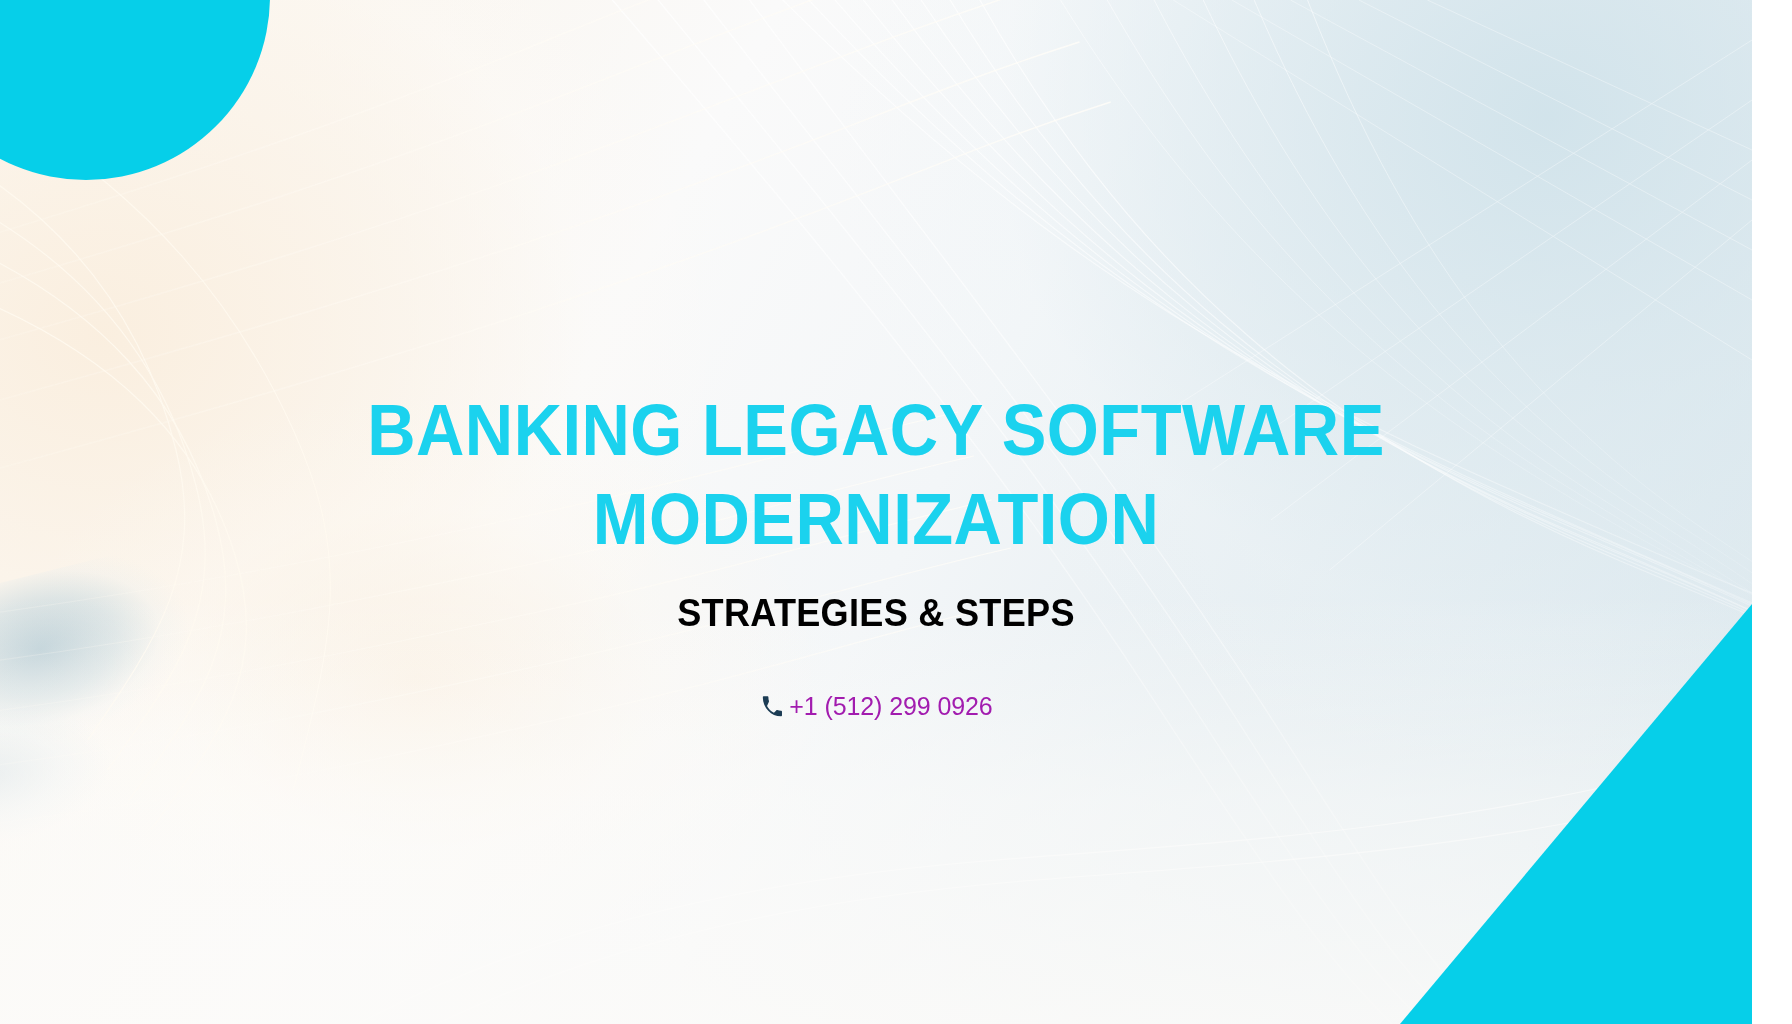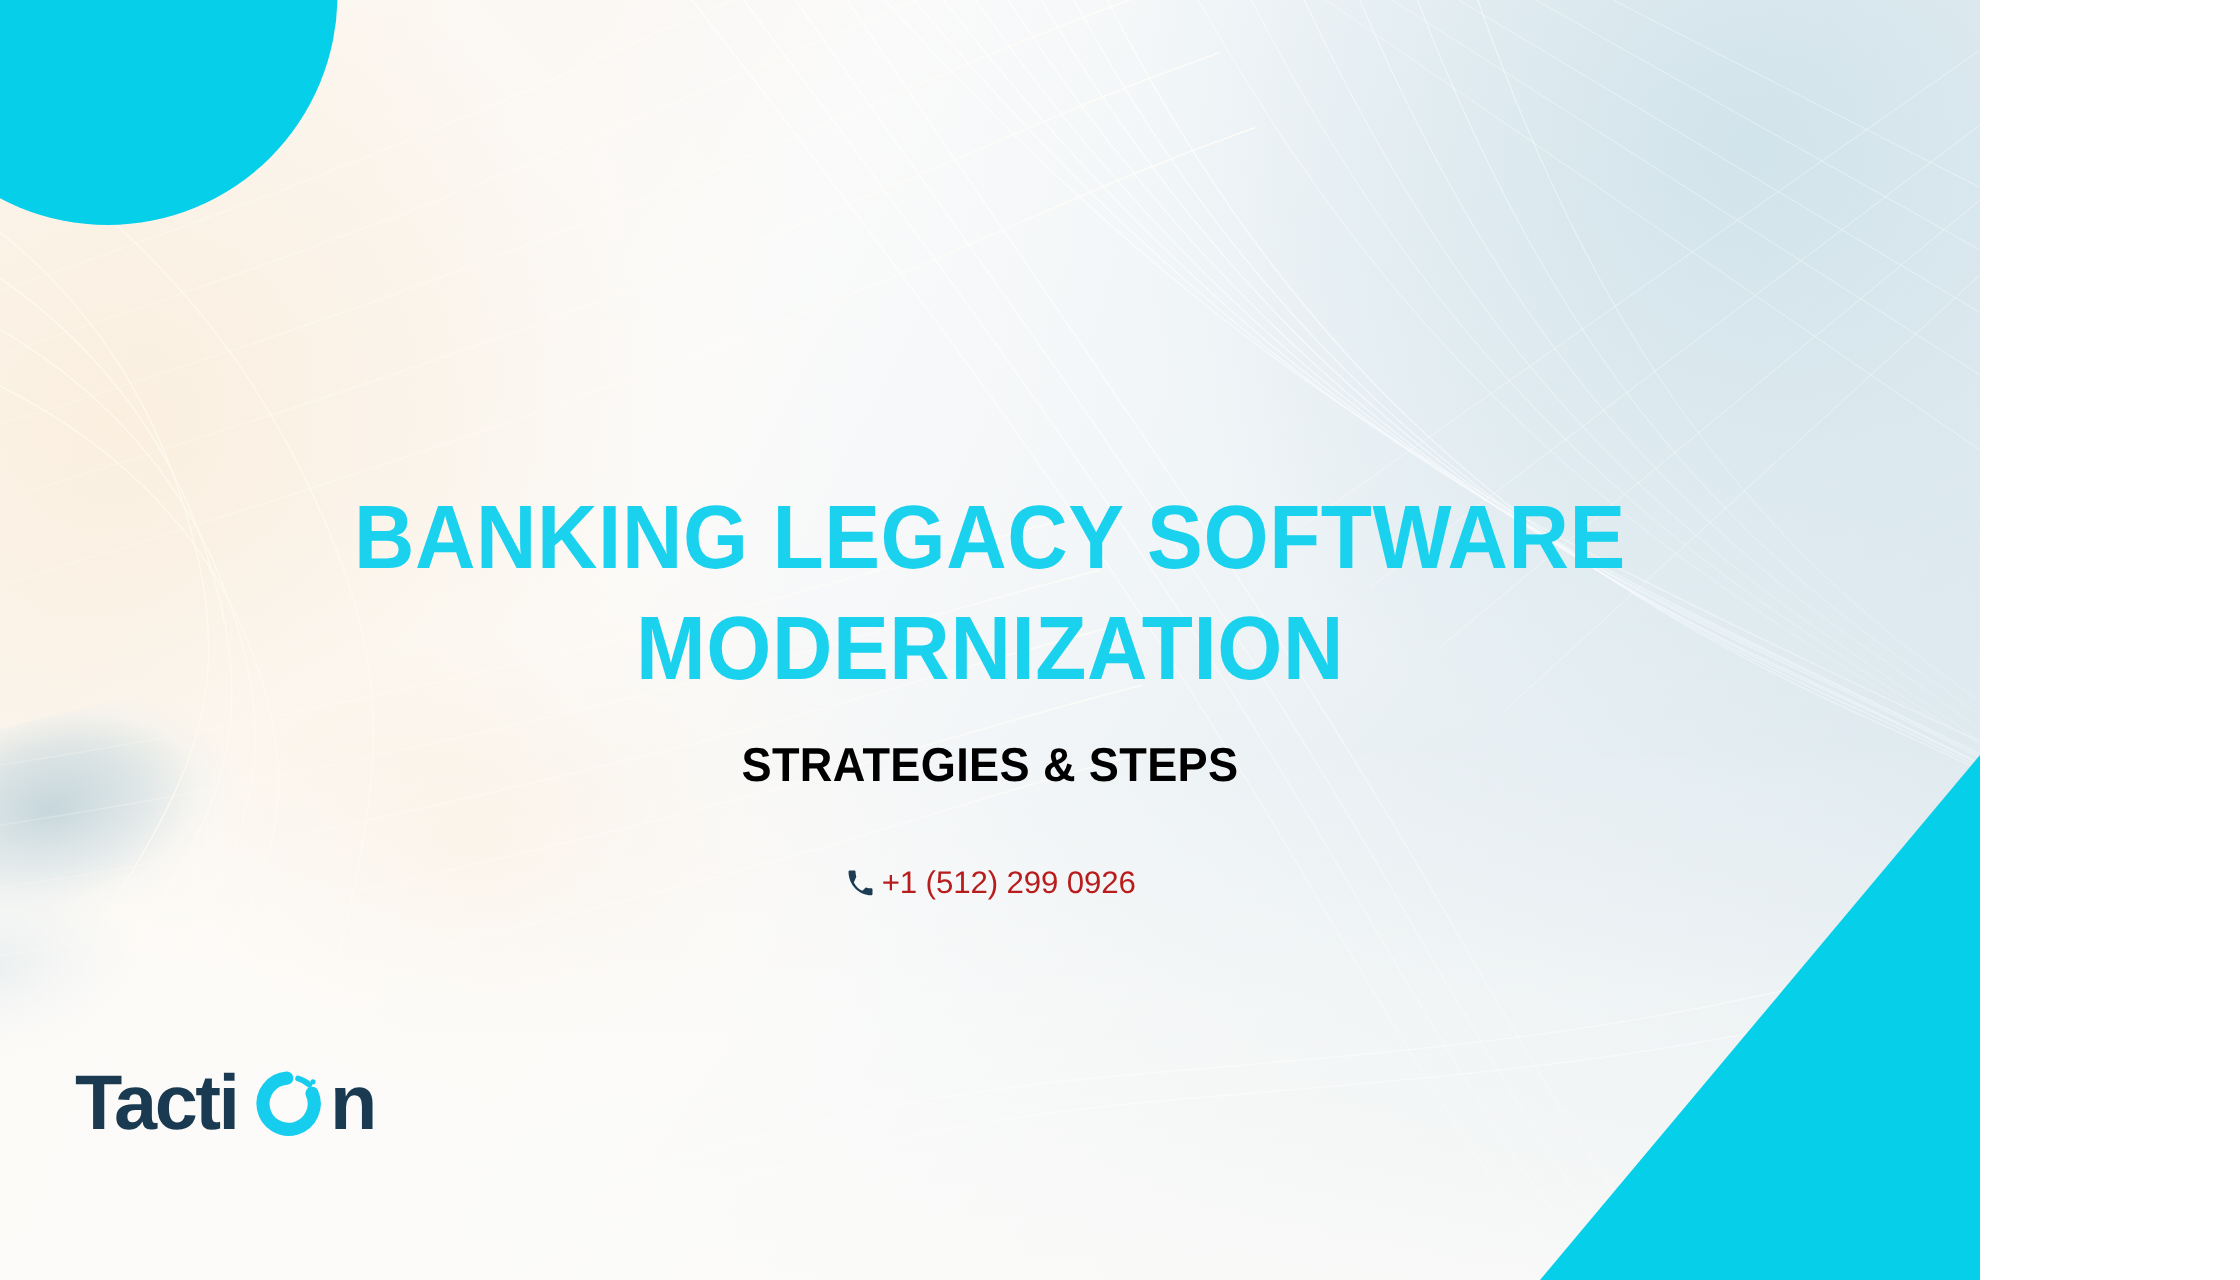--- a/index.html
+++ b/index.html
@@ -7,21 +7,21 @@
 
   html, body {
     width: 1792px;
     height: 1024px;
     overflow: hidden;
     font-family: "Liberation Sans", sans-serif;
   }
 
   .banner {
     position: relative;
-    width: 1584px;
+    width: 1752px;
     height: 1024px;
     overflow: hidden;
     background: #ffffff;
   }
 
   
   .bg-base {
     position: absolute;
     inset: 0;
     background:
@@ -188,21 +188,21 @@
     gap: 56px;
     font-family: "Liberation Sans", sans-serif;
   }
 
   .contact-item {
     display: flex;
     align-items: center;
     gap: 4px;
     font-size: 25px;
     font-weight: 400;
-    color: #b91c1c;
+    color: #a21caf;
     letter-spacing: -0.1px;
     white-space: nowrap;
   }
 
   .contact-item .ci-icon {
     display: inline-flex;
     align-items: center;
     justify-content: center;
     width: 26px;
     height: 26px;
@@ -348,33 +348,15 @@
             <path fill="#1c3c54" d="M6.6 10.8c1.6 3.2 4.3 5.8 7.5 7.4l2.5-2.5c.3-.3.8-.4 1.2-.3 1.2.4 2.6.6 4 .6.6 0 1.1.5 1.1 1.1v3.9c0 .6-.5 1.1-1.1 1.1C11.2 22.1 2 12.9 2 1.5 2 .9 2.5.4 3.1.4H7c.6 0 1.1.5 1.1 1.1 0 1.4.2 2.8.6 4 .1.4 0 .9-.3 1.2l-1.8 4.1z"></path>
           </svg>
         </span>
         <span>+1 (512) 299 0926</span>
       </div>
 
 
 
     </div>
 
-    <div class="logo">
-      <svg width="258" height="76" viewBox="0 0 258 76" aria-hidden="true">
-
-        <text x="0" y="58" font-family="Liberation Sans, sans-serif" font-size="62" font-weight="700" fill="#1a3a52" letter-spacing="-2">Tacti</text>
-
-        <g transform="translate(171,38)">
-          <path d="M -1.5 -20.5
-                   A 20.5 20.5 0 1 0 18.6 -8.4" fill="none" stroke="#16cdee" stroke-width="10.5" stroke-linecap="round"></path>
-          <path d="M 7.5 -20.2 A 20.5 20.5 0 0 1 16.4 -15.2" fill="none" stroke="#16cdee" stroke-width="4.6" stroke-linecap="round"></path>
-          <circle cx="19.4" cy="-17.6" r="2.1" fill="#16cdee"></circle>
-          <circle cx="-16.2" cy="11.8" r="1.9" fill="#16cdee"></circle>
-          <path d="M -8.6 17.4 A 20.5 20.5 0 0 0 -2.2 19.9" fill="none" stroke="#16cdee" stroke-width="3.4" stroke-linecap="round"></path>
-        </g>
-
-        <text x="204" y="58" font-family="Liberation Sans, sans-serif" font-size="62" font-weight="700" fill="#1a3a52" letter-spacing="-2">n</text>
-      </svg>
-      <span class="sr">Taction</span>
-    </div>
 
   </div>
 </div>
 
 </body></html>

